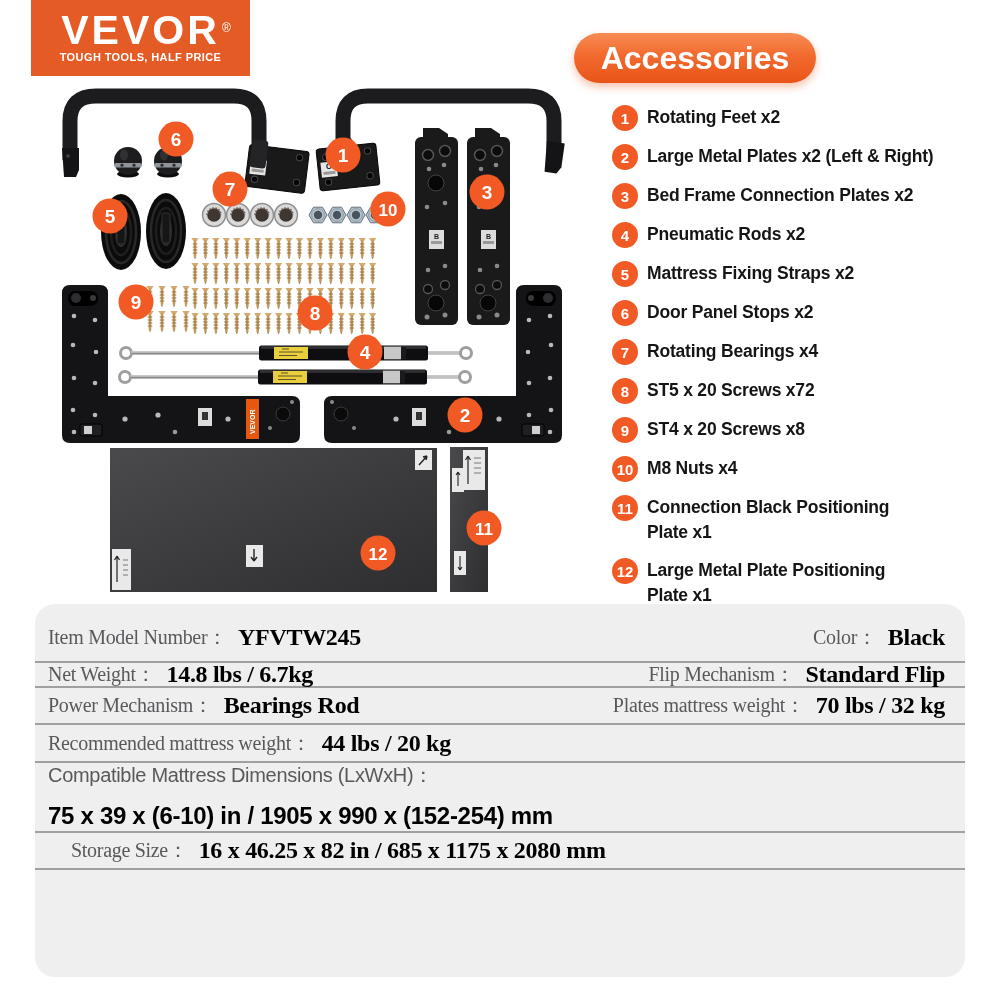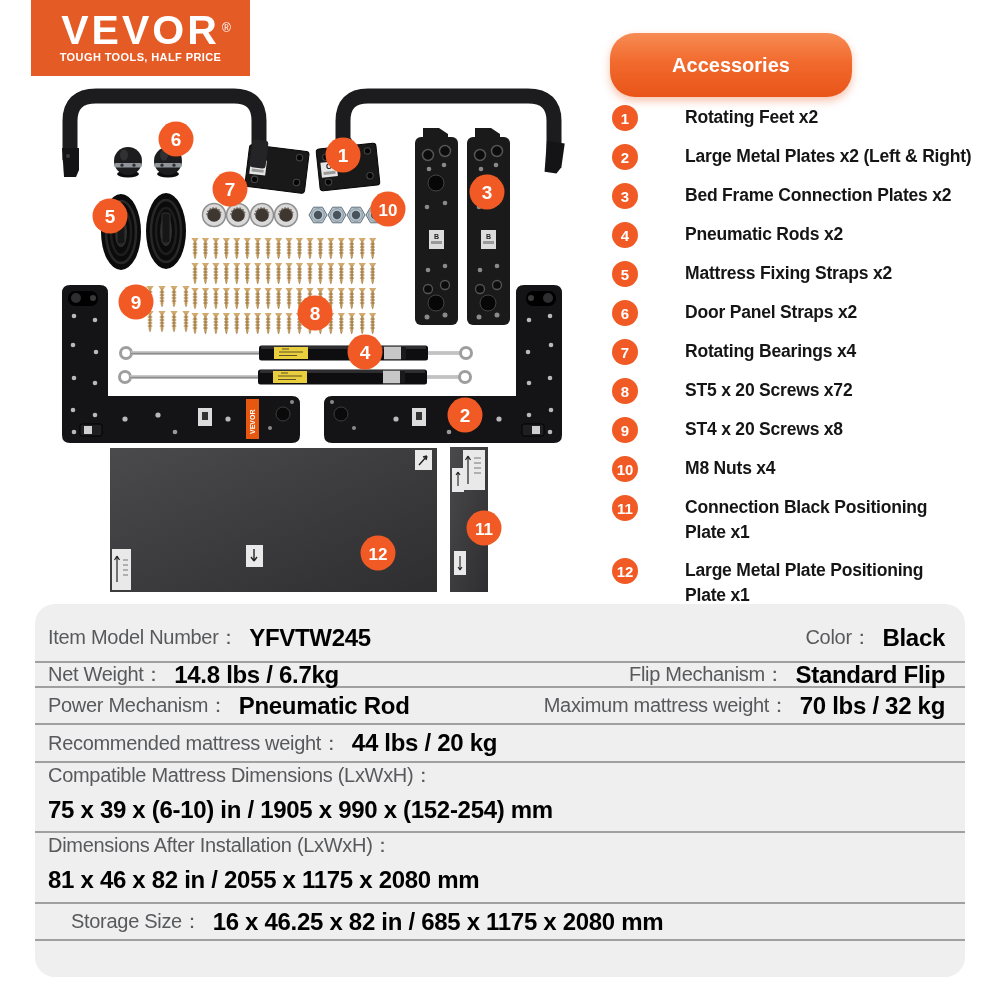--- a/index.html
+++ b/index.html
@@ -7,47 +7,47 @@
   body { background:#ffffff; font-family:"Liberation Sans", sans-serif; position:relative; overflow:hidden; }
 
   
   .logo { position:absolute; left:31px; top:0; width:219px; height:76px;
           background:#e55b25; color:#fff; text-align:center; padding-top:10px; }
   .logo-text { font-size:41px; font-weight:bold; letter-spacing:3px; line-height:40px; position:relative; display:inline-block; }
   .logo-reg { position:absolute; right:-14px; top:-2px; font-size:12px; font-weight:normal; }
   .logo-tagline { font-size:11px; font-weight:bold; letter-spacing:0.4px; margin-top:1px; }
 
   
-  .acc-pill { position:absolute; left:610px; top:33px; width:242px; height:64px;
-              border-radius:25px; color:#fff; font-size:20px; font-weight:bold;
+  .acc-pill { position:absolute; left:574px; top:33px; width:242px; height:50px;
+              border-radius:25px; color:#fff; font-size:32px; font-weight:bold;
               display:flex; align-items:center; justify-content:center;
               background:linear-gradient(180deg,#f78c54 0%,#f26a2e 45%,#e95418 100%);
               box-shadow:0 4px 9px rgba(233,84,24,.35); }
   .acc-list { position:absolute; left:612px; top:105px; width:382px; }
   .acc-item { display:flex; gap:9px; margin-bottom:13px; align-items:flex-start; }
   .acc-badge { width:26px; height:26px; border-radius:50%; color:#fff;
                font-size:15px; font-weight:bold; display:flex; align-items:center;
                justify-content:center; flex-shrink:0; }
-  .acc-label { font-size:17.5px; font-weight:bold; color:#151515; line-height:25px; letter-spacing:-0.2px;margin-left:38px; }
+  .acc-label { font-size:17.5px; font-weight:bold; color:#151515; line-height:25px; letter-spacing:-0.2px; }
   .acc-label span { display:block; }
 
   
   .diagram { position:absolute; left:0; top:0; width:600px; height:605px; }
 
   
   .spec-card { position:absolute; left:35px; top:604px; width:930px; height:373px;
                background:#efeff0; border-radius:20px; padding-top:10px; overflow:hidden; }
   .spec-row { margin:0; padding:0 20px 0 13px; border-bottom:2px solid #a0a0a0;
               display:flex; justify-content:space-between; align-items:center; }
-  .spec-row .cell { display:flex; align-items:center; white-space:nowrap; }
+  .spec-row .cell { display:flex; align-items:center; white-space:nowrap;font-family:Liberation Serif, serif; }
   .spec-label { color:#58595b; font-size:20px; letter-spacing:-0.3px; }
   .spec-value { color:#000; font-size:24px; font-weight:bold; margin-left:11px; letter-spacing:-0.3px; }
   .spec-row.stacked { display:block; }
   .spec-row.stacked .line1 { padding-top:0; line-height:24px; }
-  .spec-row.stacked .line2 { margin-top:9px; line-height:24px; }
+  .spec-row.stacked .line2 { margin-top:15px; line-height:24px; }
   .spec-row.stacked .spec-value { margin-left:0; }
 </style>
 </head>
 <body>
 
 <header class="logo">
   <div class="logo-text">
     <span>VEVOR</span>
     <span class="logo-reg">®</span>
   </div>
@@ -406,21 +406,21 @@
     </div>
     <div class="acc-item">
       <span class="acc-badge" style="background: rgb(241, 90, 36);">5</span>
       <div class="acc-label">
         <span>Mattress Fixing Straps x2</span>
       </div>
     </div>
     <div class="acc-item">
       <span class="acc-badge" style="background: rgb(241, 90, 36);">6</span>
       <div class="acc-label">
-        <span>Door Panel Straps x2</span>
+        <span>Door Panel Stops x2</span>
       </div>
     </div>
     <div class="acc-item">
       <span class="acc-badge" style="background: rgb(241, 90, 36);">7</span>
       <div class="acc-label">
         <span>Rotating Bearings x4</span>
       </div>
     </div>
     <div class="acc-item">
       <span class="acc-badge" style="background: rgb(241, 90, 36);">8</span>
@@ -473,40 +473,36 @@
         <span class="spec-value">14.8 lbs / 6.7kg</span>
       </div>
       <div class="cell">
         <span class="spec-label">Flip Mechanism：</span>
         <span class="spec-value">Standard Flip</span>
       </div>
     </div>
     <div class="spec-row" style="height: 37px;">
       <div class="cell">
         <span class="spec-label">Power Mechanism：</span>
-        <span class="spec-value">Pneumatic Rod</span>
-      </div>
-      <div class="cell">
-        <span class="spec-label">Maximum mattress weight：</span>
+        <span class="spec-value">Bearings Rod</span>
+      </div>
+      <div class="cell">
+        <span class="spec-label">Plates mattress weight：</span>
         <span class="spec-value">70 lbs / 32 kg</span>
       </div>
     </div>
     <div class="spec-row" style="height: 38px;">
       <div class="cell">
         <span class="spec-label">Recommended mattress weight：</span>
         <span class="spec-value">44 lbs / 20 kg</span>
       </div>
     </div>
     <div class="spec-row stacked" style="height: 70px;">
       <div class="line1"><span class="spec-label">Compatible Mattress Dimensions (LxWxH)：</span></div>
       <div class="line2"><span class="spec-value">75 x 39 x (6-10) in / 1905 x 990 x (152-254) mm</span></div>
     </div>
-    <div class="spec-row stacked" style="height: 71px;">
-      <div class="line1"><span class="spec-label">Dimensions After Installation (LxWxH)：</span></div>
-      <div class="line2"><span class="spec-value">81 x 46 x 82 in / 2055 x 1175 x 2080 mm</span></div>
-    </div>
     <div class="spec-row" style="height: 37px; padding-left: 36px;">
       <div class="cell">
         <span class="spec-label">Storage Size：</span>
         <span class="spec-value">16 x 46.25 x 82 in / 685 x 1175 x 2080 mm</span>
       </div>
     </div>
   </section>
 
 </body></html>

